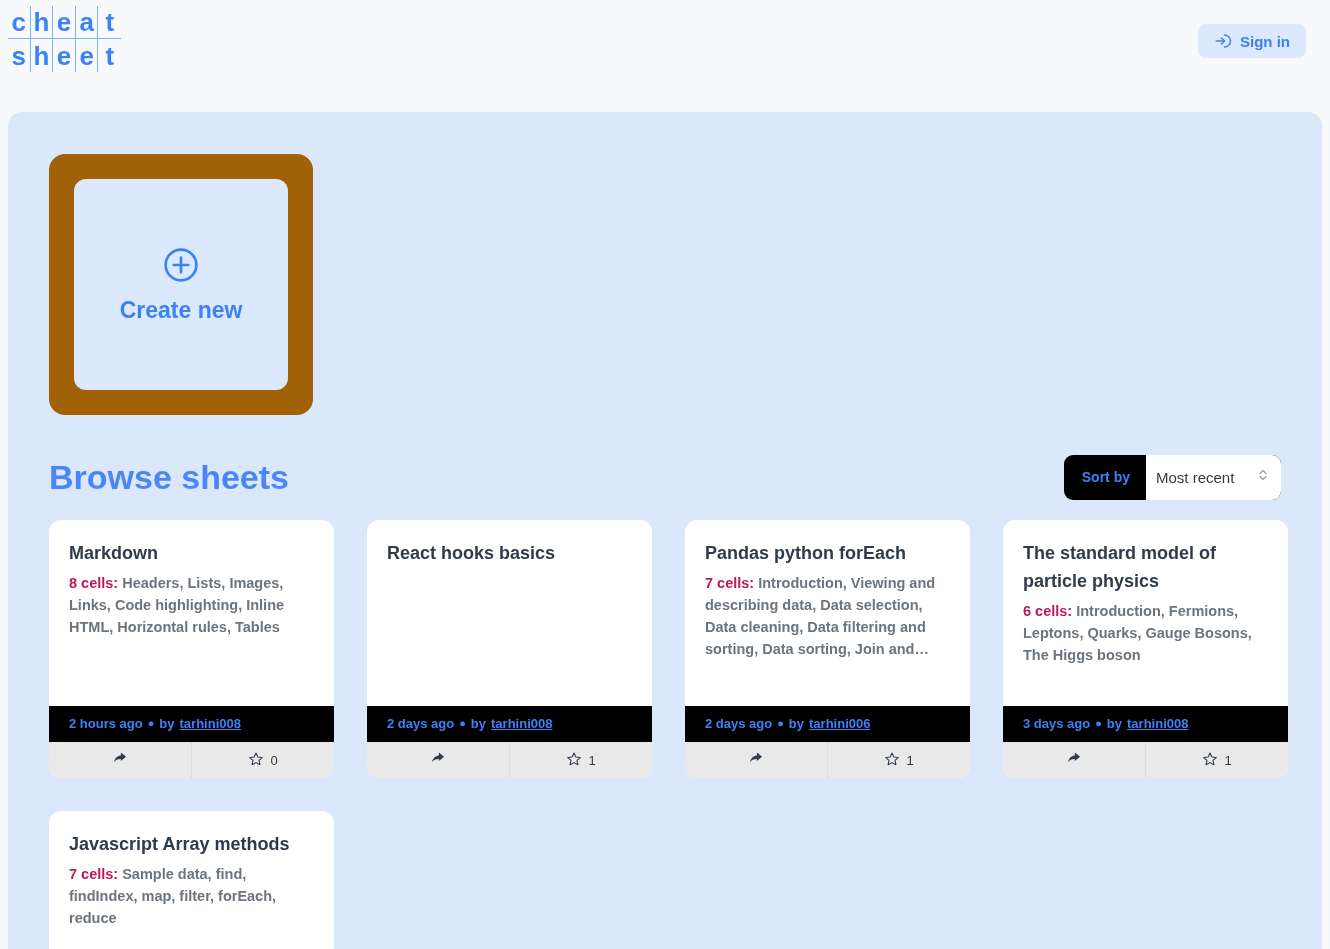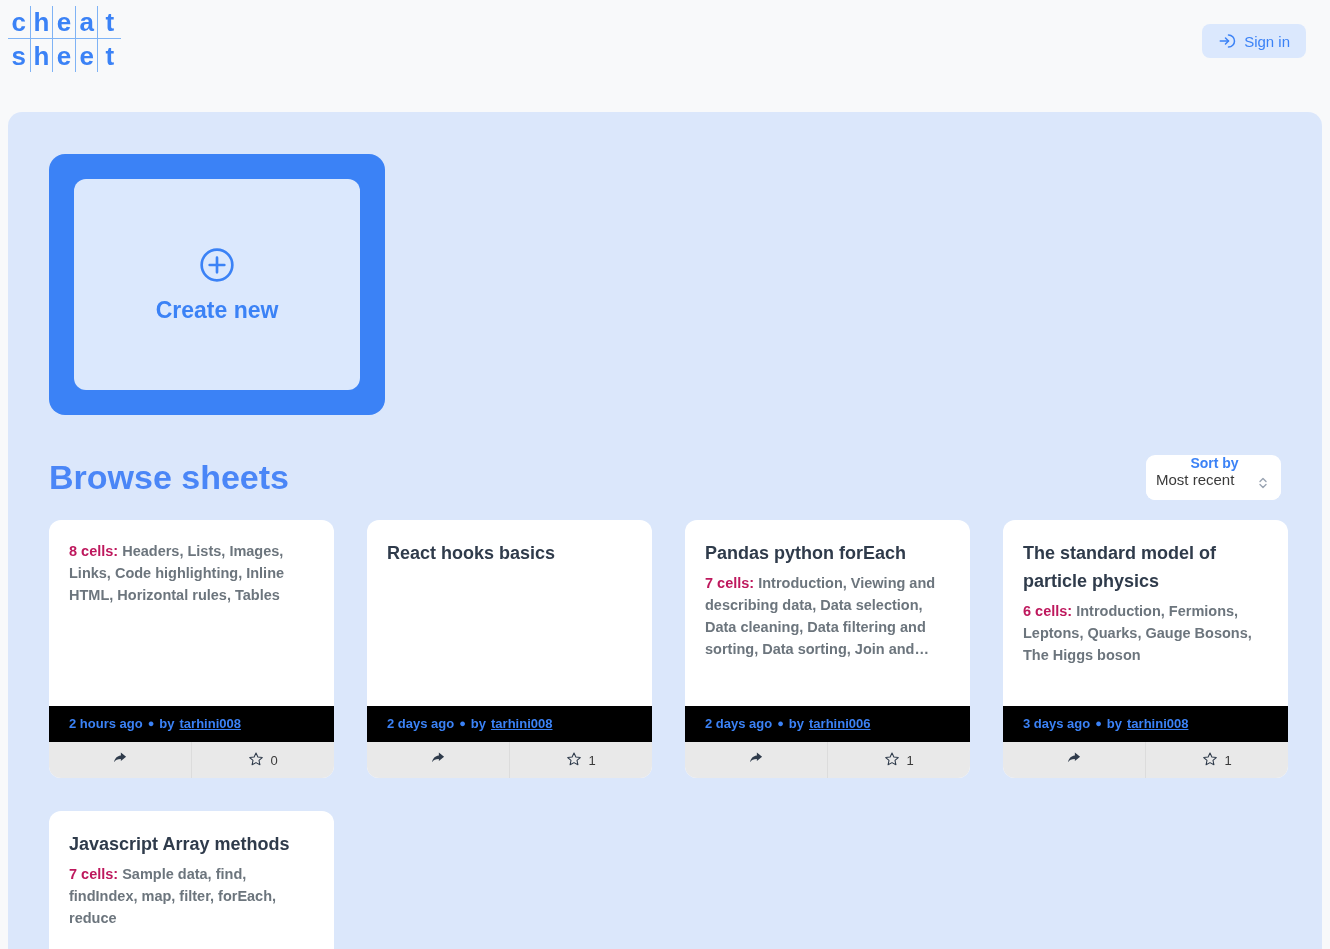--- a/index.html
+++ b/index.html
@@ -54,21 +54,21 @@
     border: none;
     border-radius: 8px;
     height: 34px;
     padding: 0 16px;
     display: flex;
     align-items: center;
     gap: 8px;
     cursor: pointer;
     color: #3b82f6;
     font-size: 15px;
-    font-weight: 400;
+    font-weight: 700;
     font-family: "Liberation Sans", sans-serif;
   }
   .signin-btn svg { display: block; }
 
   
   .panel {
     position: absolute;
     left: 8px;
     top: 112px;
     width: 1314px;
@@ -76,23 +76,23 @@
     background: #dbe7fb;
     border-radius: 14px 14px 0 0;
     overflow: hidden;
   }
 
   
   .create-card {
     position: absolute;
     left: 41px;
     top: 42px;
-    width: 336px;
+    width: 264px;
     height: 261px;
-    background: #3b82f6;
+    background: #a16207;
     border-radius: 16px;
     padding: 25px;
     cursor: pointer;
   }
   .create-inner {
     width: 100%;
     height: 100%;
     background: #dbe8fd;
     border-radius: 12px;
     display: flex;
@@ -121,40 +121,39 @@
     gap: 13px;
   }
   .browse-title {
     font-size: 34px;
     font-weight: 700;
     color: #4a86f7;
   }
   .sort-wrap {
     display: flex;
     align-items: center;
-    background: #ffffff;
+    background: #000000;
     border-radius: 9px;
     height: 45px;
     overflow: hidden;
-    flex-direction: column;
   }
   .sort-label {
     padding: 0 16px 0 18px;
     font-size: 14px;
     font-weight: 700;
     color: #3b82f6;
     white-space: nowrap;
   }
   .sort-select {
     position: relative;
     background: #ffffff;
     height: 45px;
     width: 135px;
     display: flex;
-    align-items: flex-start;
+    align-items: center;
     padding: 0 0 0 10px;
     cursor: pointer;
   }
   .sort-value {
     font-size: 15px;
     color: #3a3a3a;
     white-space: nowrap;
   }
   .sort-chevrons {
     position: absolute;
@@ -293,20 +292,21 @@
             <polyline points="3,9.5 6,12.5 9,9.5"></polyline>
           </svg>
         </span>
       </div>
     </div>
   </div>
 
   <div class="grid" id="sheets-grid">
   <div class="sheet-card">
     <div class="sheet-body">
+      <div class="sheet-title">Markdown</div>
       <div class="sheet-desc">
         <span class="cells">8 cells:</span><span> Headers, Lists, Images, Links, Code highlighting, Inline HTML, Horizontal rules, Tables</span>
       </div>
     </div>
     <div class="sheet-meta">
       <span>2 hours ago</span>
       <span class="meta-dot">●</span>
       <span>by</span>
       <a class="meta-author" href="#">tarhini008</a>
     </div>

